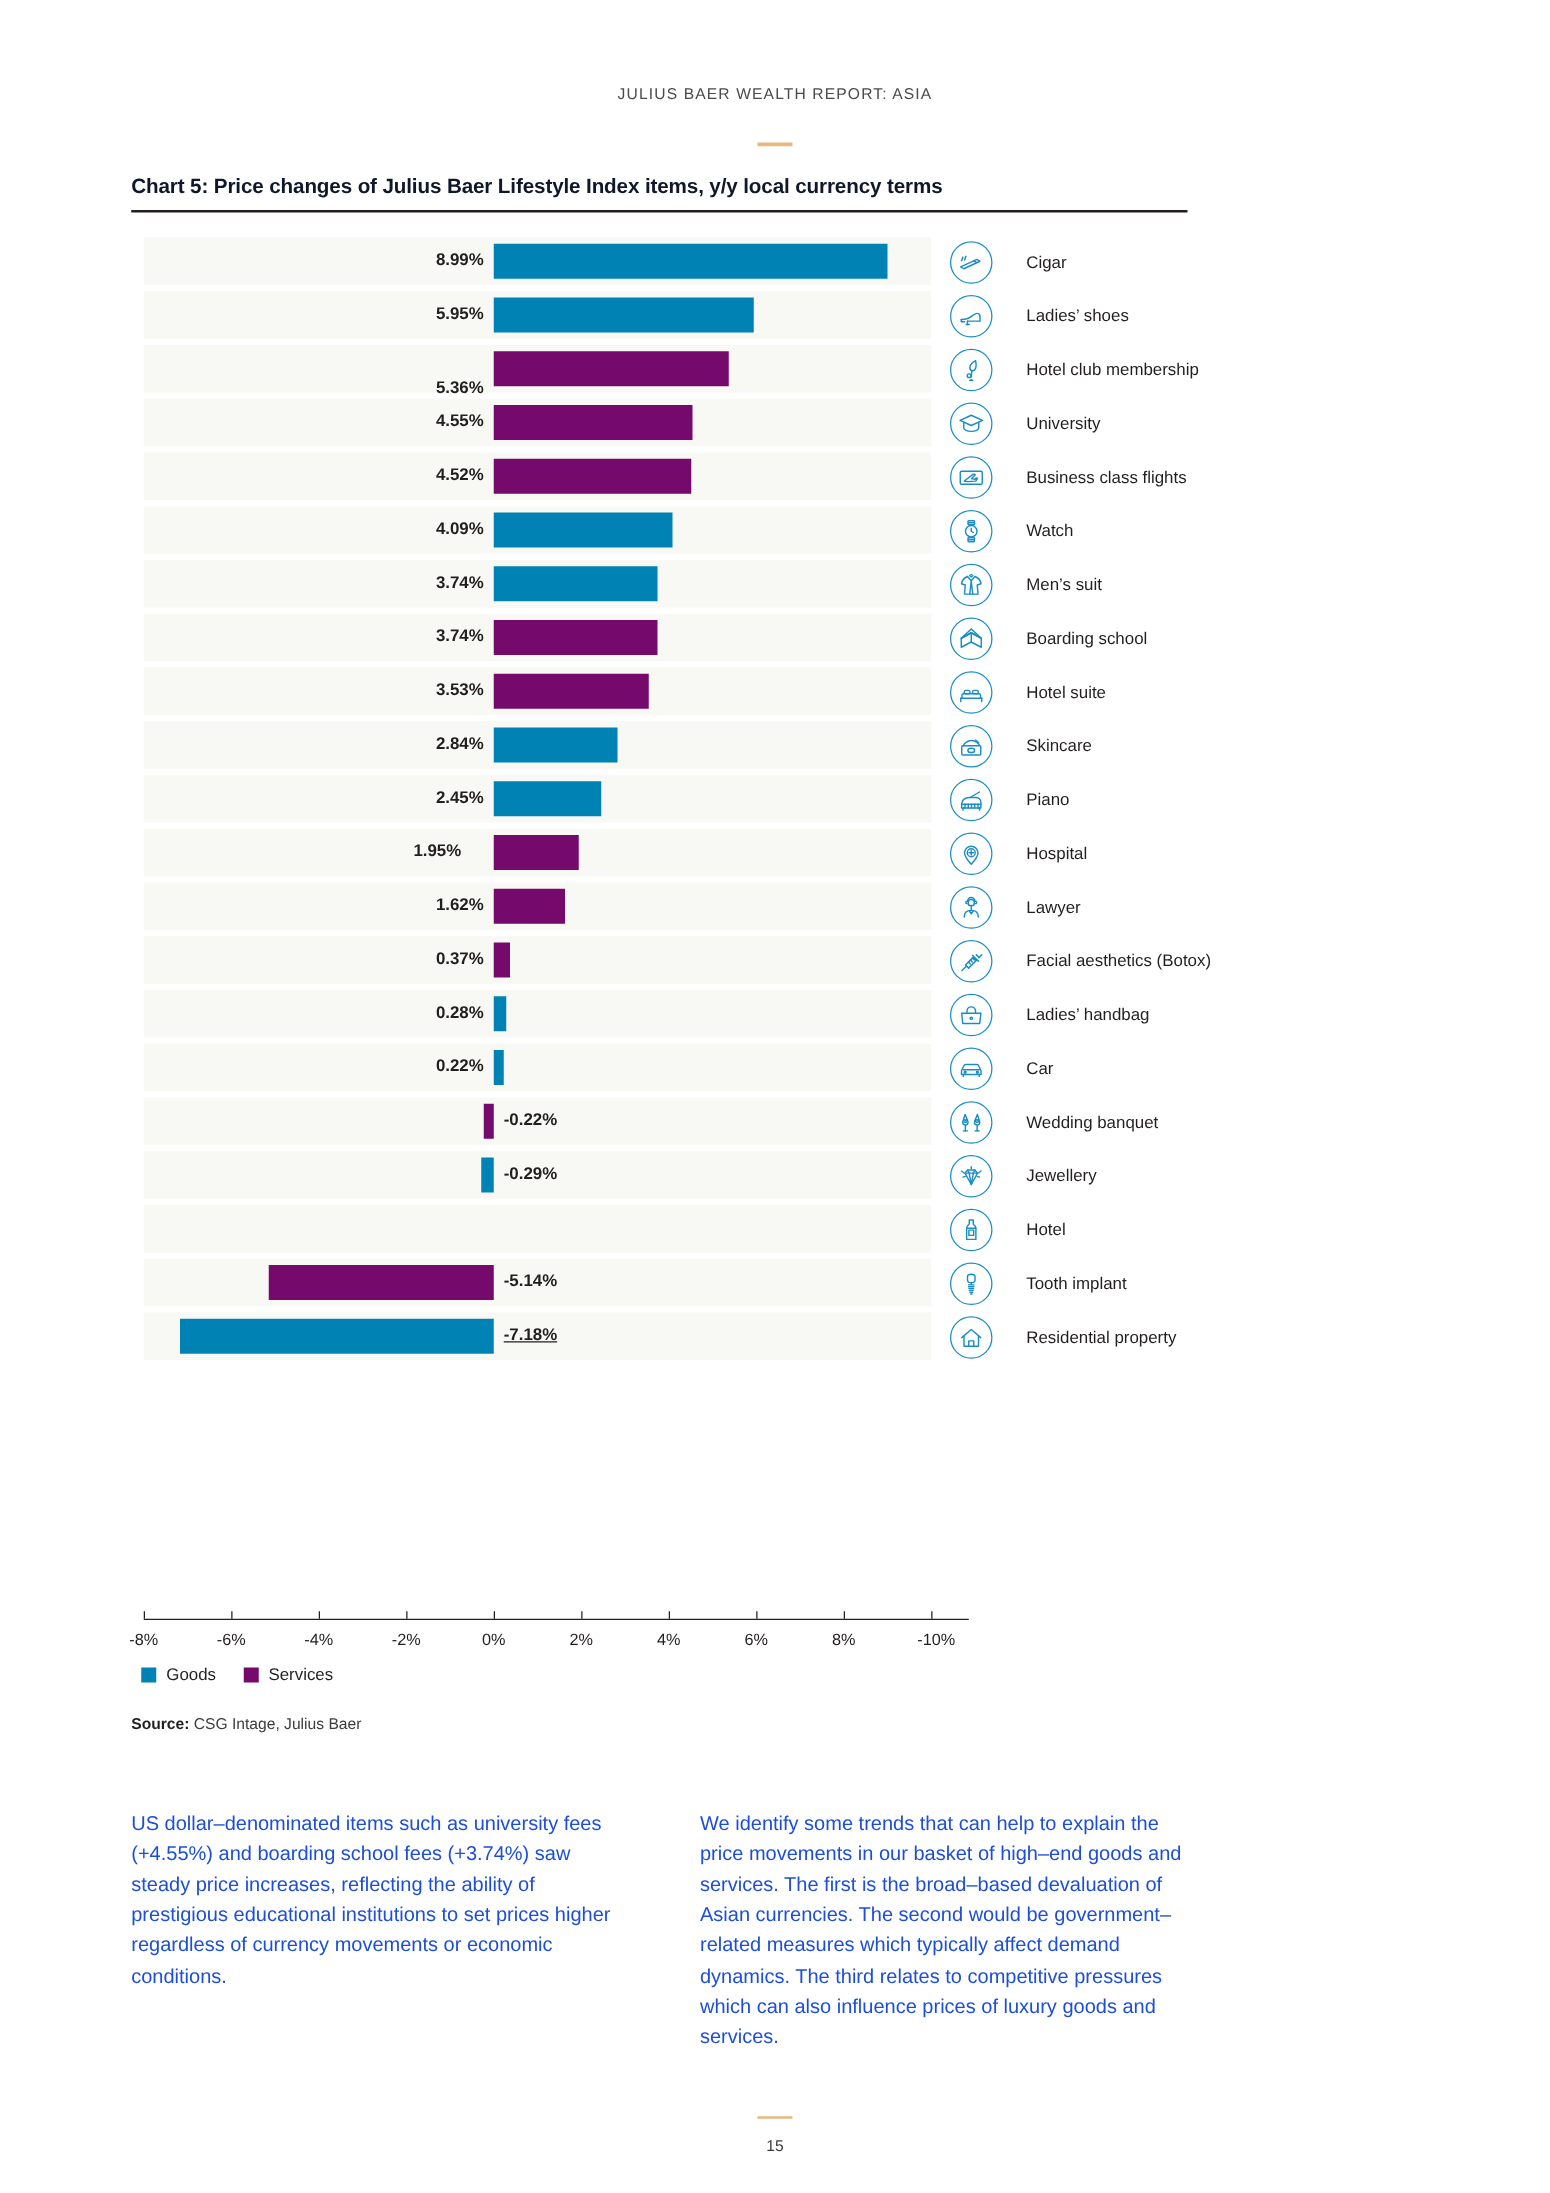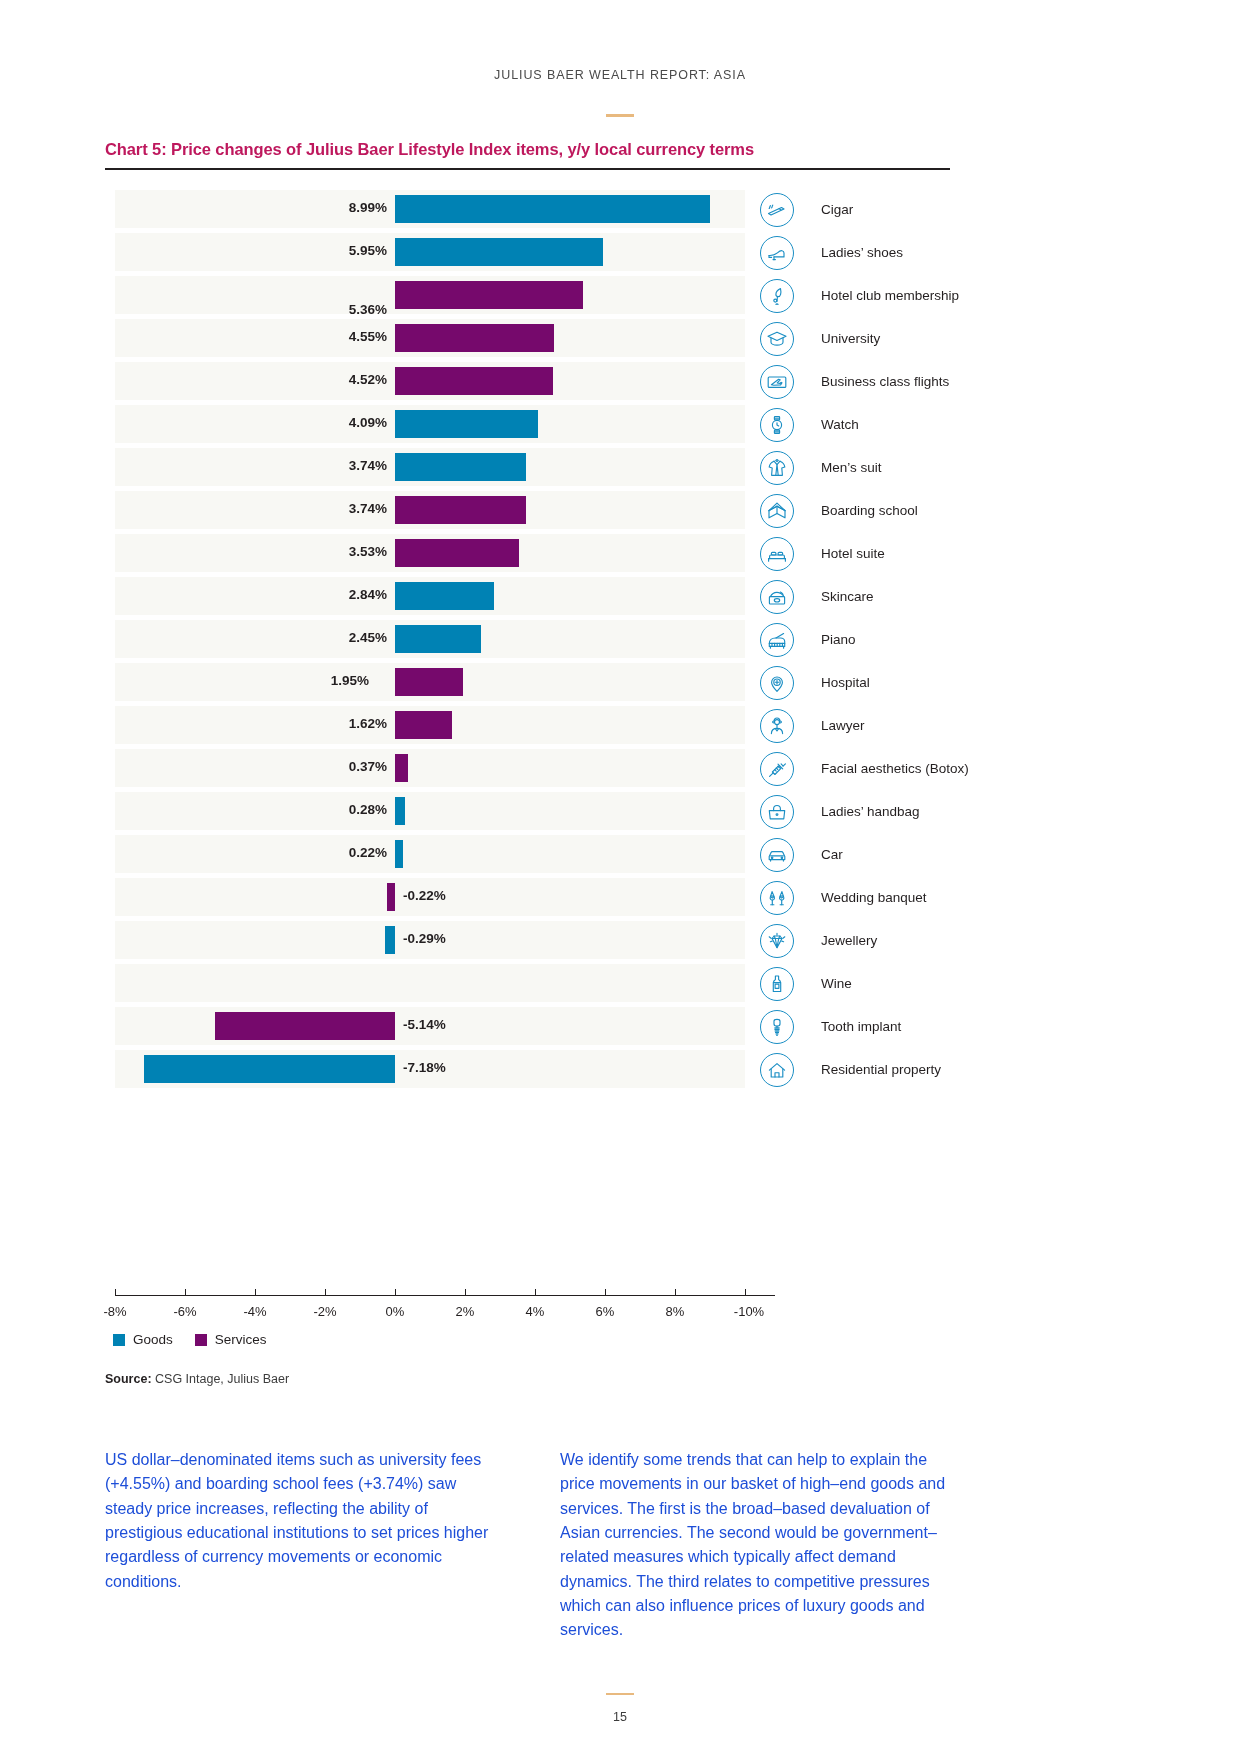--- a/index.html
+++ b/index.html
@@ -38,21 +38,21 @@
   }
 
   
   .chart-title {
     position: absolute;
     top: 140px;
     left: 105px;
     width: 850px;
     font-size: 16.5px;
     font-weight: bold;
-    color: #be185d;
+    color: #0f172a;
     letter-spacing: -0.1px;
   }
   .title-rule {
     position: absolute;
     top: 168px;
     left: 105px;
     width: 845px;
     height: 1.5px;
     background: #231f20;
   }
@@ -566,21 +566,21 @@
     <div class="row">
       <div class="rowband"></div>
       <div class="itemcol">
         <div class="icon-circle">
           <svg width="24" height="24" viewBox="0 0 24 24" fill="none" stroke="#1a8ec4" stroke-width="1.15" stroke-linecap="round" stroke-linejoin="round">
             <path d="M10.4 4 h3.2 v3.4 c1.4 .9 2.1 2.2 2.1 3.9 v8.2 H8.3 v-8.2 c0-1.7 .7-3 2.1-3.9 Z"></path>
             <rect x="10.1" y="12.1" width="3.8" height="4.2"></rect>
             <path d="M8.3 10.6 h7.4"></path>
           </svg>
         </div>
-        <div class="item-label">Wine</div>
+        <div class="item-label">Hotel</div>
       </div>
     </div>
     <div class="row">
       <div class="rowband"></div>
       <div class="plot">
         <div class="bar services" style="left: 100.1px; width: 179.9px;"></div>
         <div class="vallabel neg" style="left: 288px;">-5.14%</div>
       </div>
       <div class="itemcol">
         <div class="icon-circle">
@@ -590,21 +590,21 @@
             <path d="M9.8 12.9 h4.4 M9.9 14.4 h4.2 M10.1 15.9 h3.8 M10.5 17.4 h3 M11 18.9 h2 M11.5 20.2 h1"></path>
           </svg>
         </div>
         <div class="item-label">Tooth implant</div>
       </div>
     </div>
     <div class="row">
       <div class="rowband"></div>
       <div class="plot">
         <div class="bar goods" style="left: 28.7px; width: 251.3px;"></div>
-        <div class="vallabel neg" style="left: 288px;">-7.18%</div>
+        <div class="vallabel neg" style="left: 288px; text-decoration: underline;">-7.18%</div>
       </div>
       <div class="itemcol">
         <div class="icon-circle">
           <svg width="24" height="24" viewBox="0 0 24 24" fill="none" stroke="#1a8ec4" stroke-width="1.15" stroke-linecap="round" stroke-linejoin="round">
             <path d="M4.4 12.1 L12 5.6 L19.6 12.1"></path>
             <path d="M6.2 11 v8 h11.6 v-8"></path>
             <path d="M10 19 v-4.3 h4 V19"></path>
           </svg>
         </div>
         <div class="item-label">Residential property</div>

